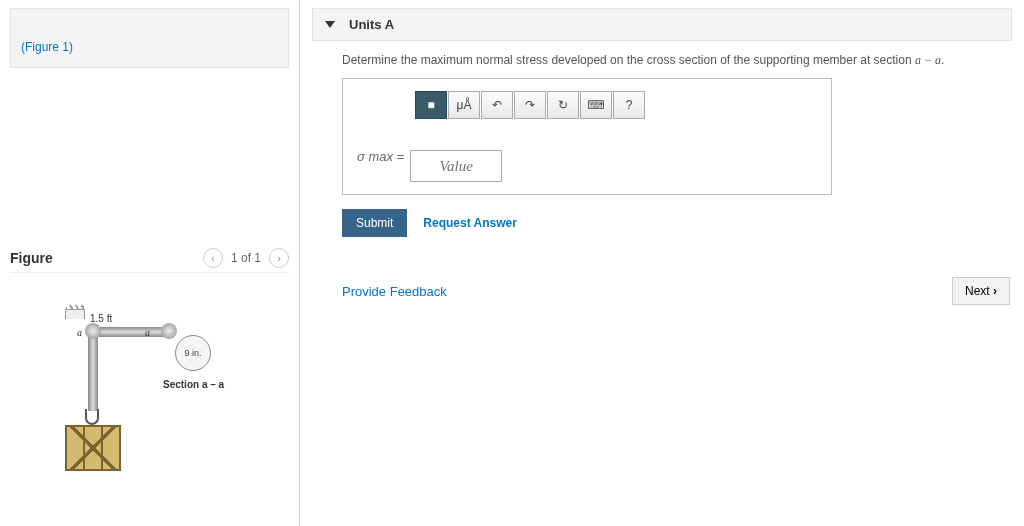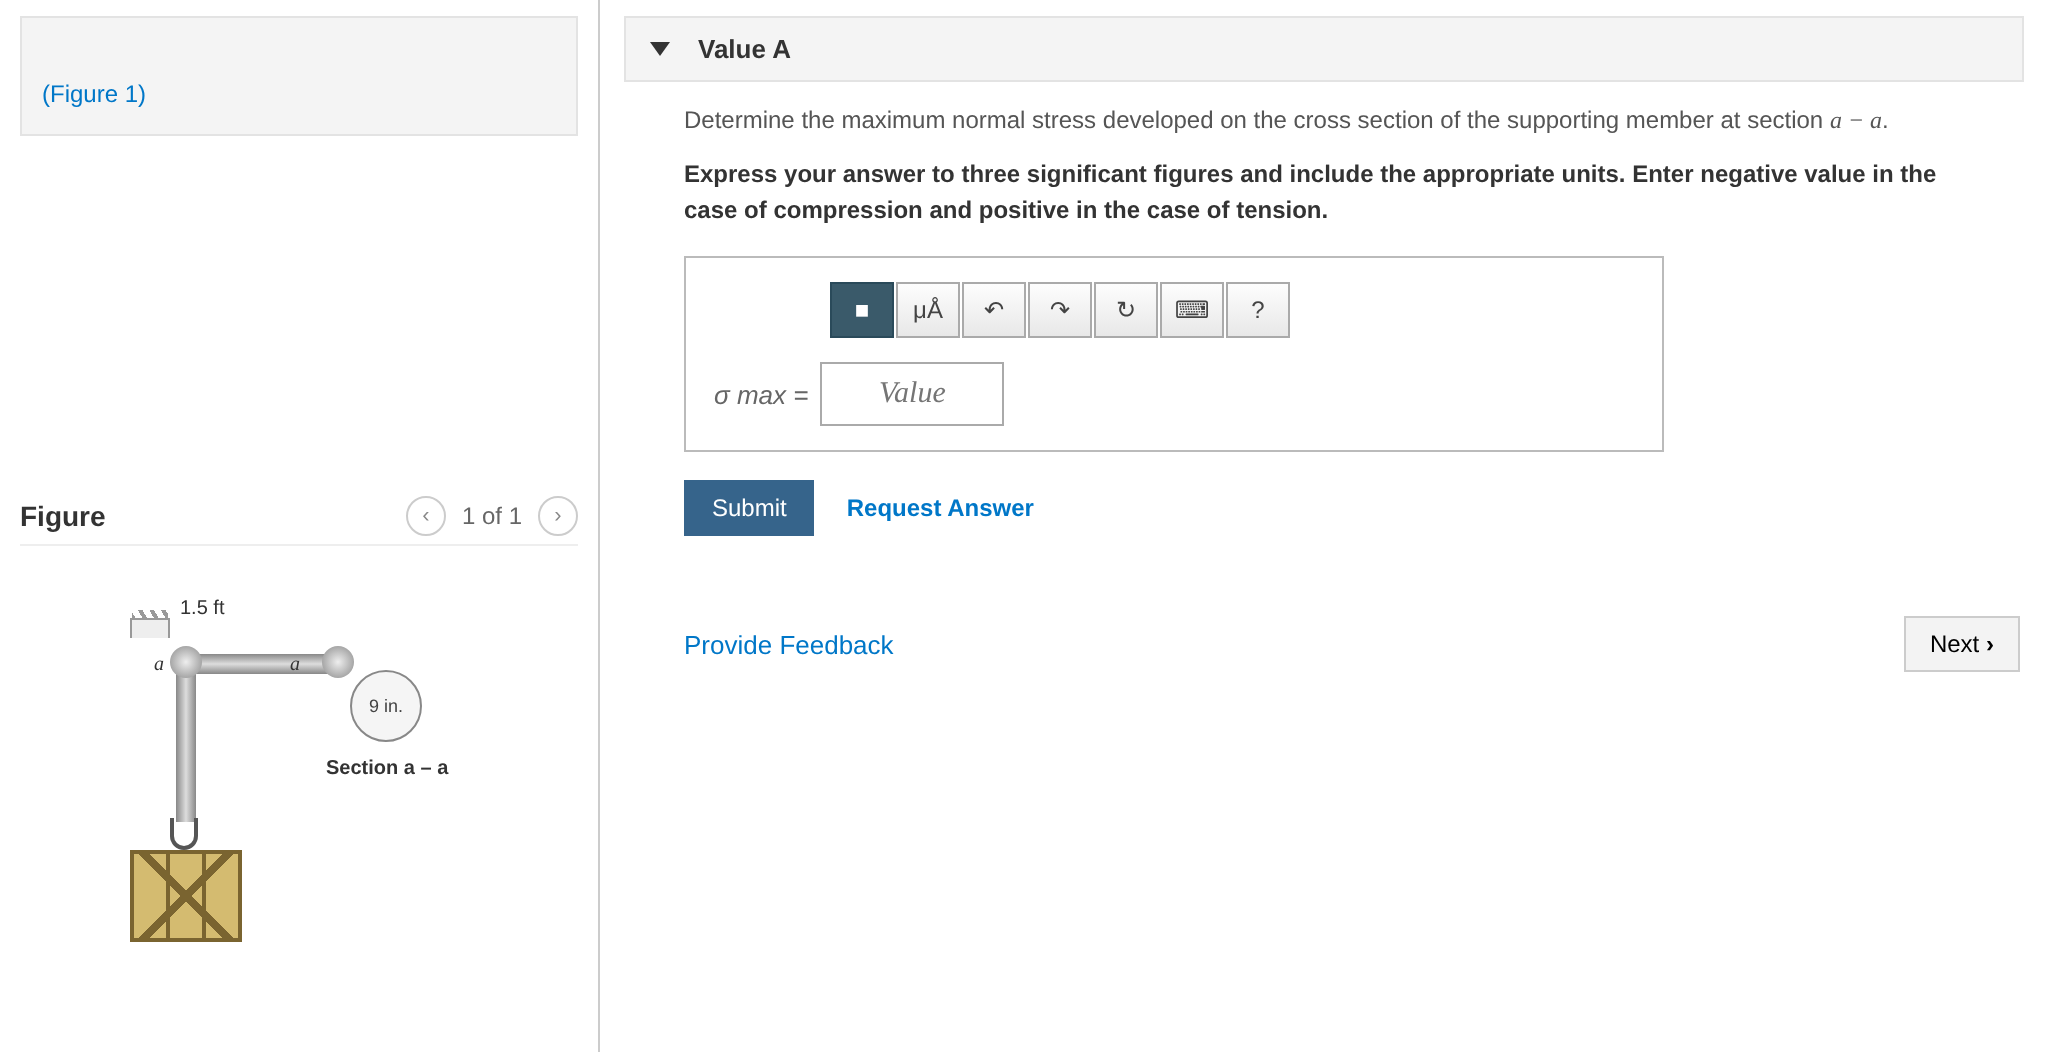--- a/index.html
+++ b/index.html
@@ -20,21 +20,21 @@
     .part-body { padding: 0 20px 0 30px; }
     .prompt-text { font-size: 12px; margin-bottom: 10px; color: #555; }
     .bold-text { font-weight: bold; font-size: 12px; margin-bottom: 14px; color: #333; line-height: 1.5; }
     .answer-box { border: 1px solid #bbb; padding: 12px 14px; width: 490px; margin-bottom: 14px; }
     .toolbar { display: flex; align-items: center; gap: 2px; margin-bottom: 12px; margin-left: 58px; }
     .tool-btn { display: inline-flex; align-items: center; justify-content: center; width: 32px; height: 28px; background: linear-gradient(#fdfdfd,#e8e8e8); border: 1px solid #aaa; color: #444; cursor: pointer; font-size: 12px; }
     .tool-btn.dark { background: #3a5a6a; color: #fff; border-color: #2a4a5a; }
     .tool-btn + .tool-btn { margin-left: -1px; }
     .input-row { display: flex; align-items: center; gap: 6px; }
     .sigma-label { font-size: 13px; color: #666; font-style: italic; }
-    .input-field { width: 92px; height: 32px; border: 1px solid #aaa; font-size: 15px; font-style: italic; color: #999; text-align: center; font-family: Georgia, serif; }
+    .input-field { width: 92px; height: 32px; border: 1px solid #aaa; font-size: 15px; font-style: italic; color: #999; text-align: center; font-family: Georgia, serif; margin-top: 19px; }
     .input-field.units { width: 95px; }
     .action-row { display: flex; align-items: center; gap: 16px; margin-bottom: 40px; }
     .submit-btn { background: #36648b; color: #fff; border: none; padding: 7px 14px; font-size: 12px; cursor: pointer; }
     .request-link { color: #0077c8; text-decoration: none; font-size: 12px; cursor: pointer; font-weight: bold; }
     .footer-row { display: flex; justify-content: space-between; align-items: center; padding-left: 30px; padding-right: 2px; }
     .feedback-link { color: #0077c8; text-decoration: none; font-size: 13px; cursor: pointer; }
     .next-btn { background: #f3f3f3; border: 1px solid #ccc; padding: 6px 12px; font-size: 12px; cursor: pointer; }
     .next-btn .chev { font-weight: bold; }
     .crate { position: absolute; left: 40px; top: 138px; width: 56px; height: 46px; background: #d4bb70; border: 2px solid #7a6430; }
     .crate::before { content: ""; position: absolute; inset: 0; background: repeating-linear-gradient(90deg, transparent 0 16px, #7a6430 16px 18px); }
@@ -42,21 +42,21 @@
     .hook { position: absolute; left: 60px; top: 122px; width: 14px; height: 16px; border: 2px solid #555; border-top: none; border-radius: 0 0 8px 8px; }
     .vbar { position: absolute; left: 63px; top: 48px; width: 10px; height: 76px; background: linear-gradient(90deg,#888,#ddd,#888); }
     .hbar { position: absolute; left: 63px; top: 40px; width: 80px; height: 10px; background: linear-gradient(180deg,#888,#ddd,#888); }
     .joint { position: absolute; width: 16px; height: 16px; background: radial-gradient(circle,#eee,#888); border-radius: 50%; }
     .j1 { left: 60px; top: 36px; }
     .j2 { left: 136px; top: 36px; }
     .wall { position: absolute; left: 40px; top: 22px; width: 20px; height: 10px; background: #eee; border: 1px solid #999; border-bottom: none; }
     .wall::after { content:""; position:absolute; left:0; right:0; top:-5px; height:5px; background: repeating-linear-gradient(60deg,#999 0 2px, transparent 2px 5px); }
     .detail-circ { position: absolute; left: 150px; top: 48px; width: 36px; height: 36px; border: 1px solid #888; border-radius: 50%; background: #f5f5f5; display:flex; align-items:center; justify-content:center; font-size:9px; color:#444; }
     .dim-lbl { position: absolute; font-size: 10px; color: #333; }
-    .dim1 { left: 65px; top: 12px; }
+    .dim1 { left: 65px; top: 26px; }
     .lbl-a1 { left: 52px; top: 40px; }
     .lbl-a2 { left: 120px; top: 40px; font-style: italic; }
     .sect-lbl { left: 138px; top: 92px; font-weight: bold; font-size: 10px; }
     .it { font-style: italic; font-family: Georgia, serif; }
   </style>
 </head>
 <body>
 
 <div class="container">
   <div class="left-col">
@@ -87,27 +87,26 @@
         <span class="dim-lbl lbl-a1 it">a</span>
         <span class="dim-lbl lbl-a2 it">a</span>
         <span class="dim-lbl sect-lbl">Section a – a</span>
       </div>
     </div>
   </div>
 
   <div class="right-col">
     <div class="part-header">
       <span class="caret"></span>
-      <span>Value A</span>
+      <span>Units A</span>
     </div>
     <div class="part-body">
       <div class="prompt-text">
         <span>Determine the maximum normal stress developed on the cross section of the supporting member at section </span><span class="it">a − a</span><span>.</span>
       </div>
-      <div class="bold-text">Express your answer to three significant figures and include the appropriate units. Enter negative value in the case of compression and positive in the case of tension.</div>
 
       <div class="answer-box">
         <div class="toolbar">
           <span class="tool-btn dark">■</span>
           <span class="tool-btn">μÅ</span>
           <span class="tool-btn">↶</span>
           <span class="tool-btn">↷</span>
           <span class="tool-btn">↻</span>
           <span class="tool-btn">⌨</span>
           <span class="tool-btn">?</span>

